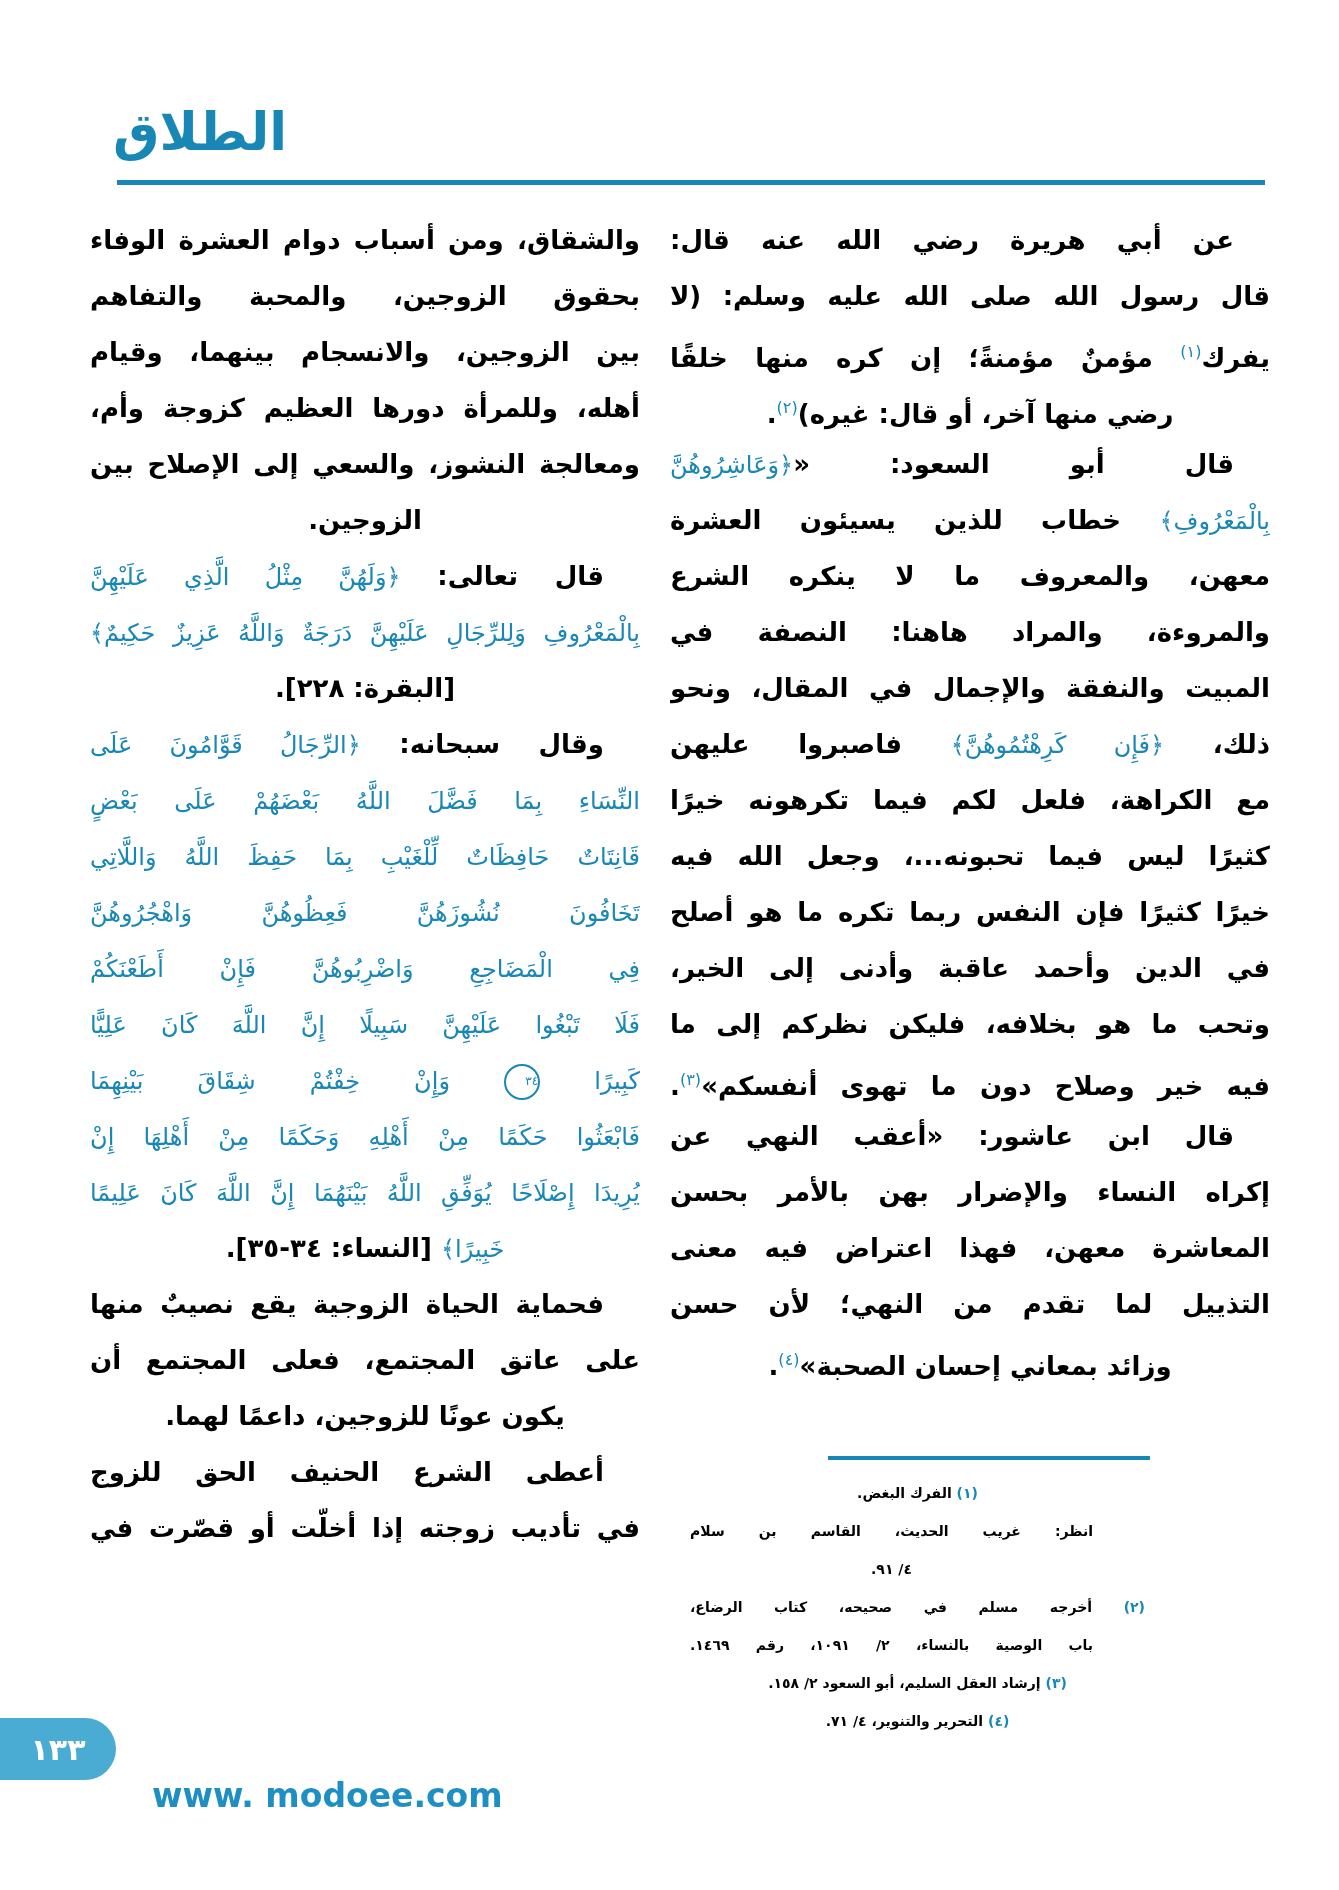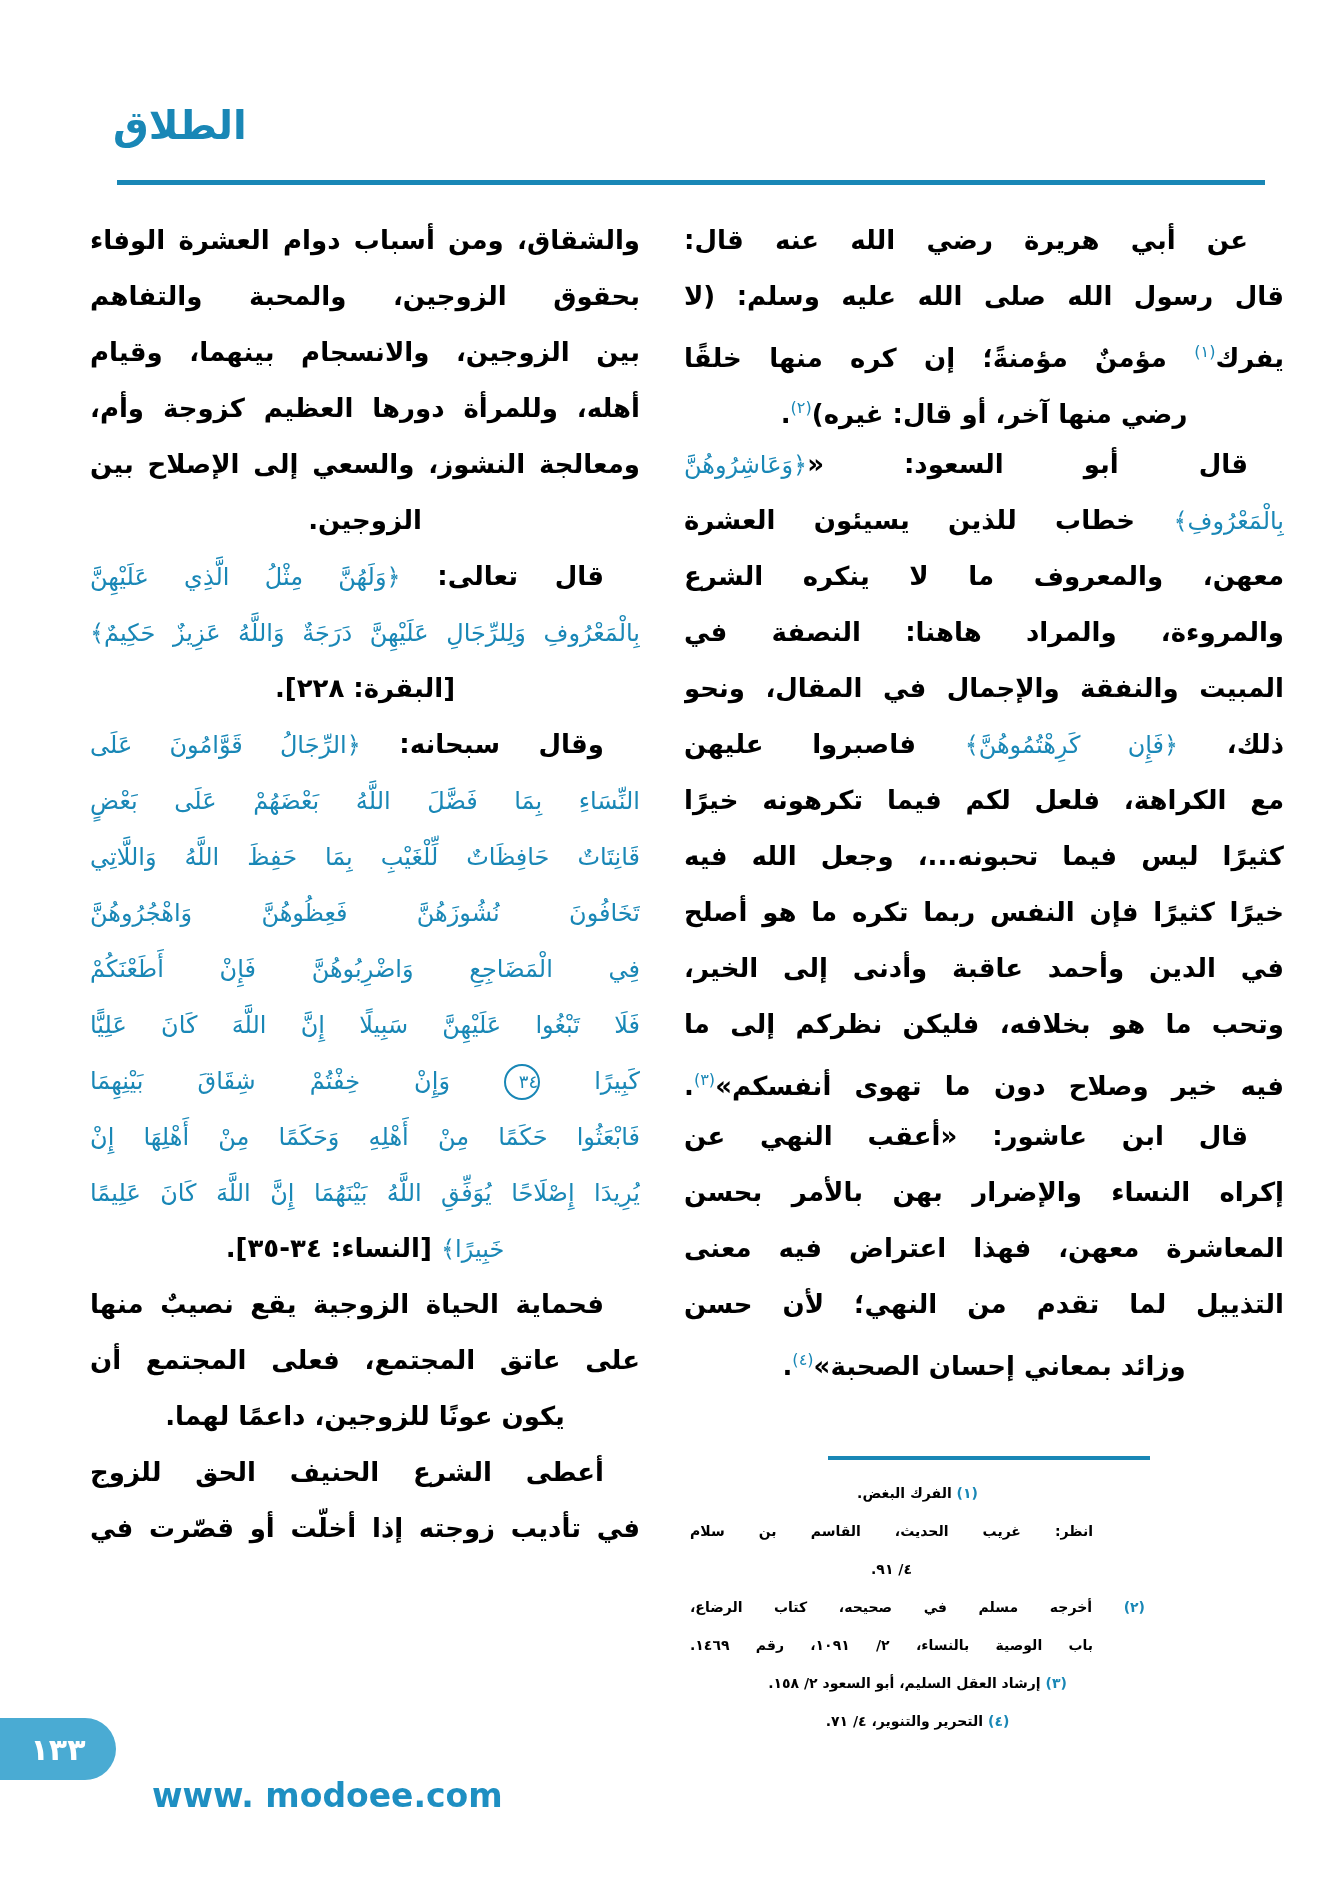--- a/index.html
+++ b/index.html
@@ -8,39 +8,39 @@
     width: 1339px;
     height: 1890px;
     background: #ffffff;
     overflow: hidden;
     font-family: "DejaVu Sans", sans-serif;
   }
   .chapter-title {
     position: absolute;
     top: 102px;
     left: 113px;
-    font-size: 40px;
+    font-size: 52px;
     font-weight: bold;
     color: var(--accent);
     direction: rtl;
   }
   .header-rule {
     position: absolute;
     top: 180px;
     left: 117px;
     width: 1148px;
     height: 5px;
     background: var(--accent);
   }
   .column {
     position: absolute;
     direction: rtl;
     top: 212px;
   }
-  .col-right { right: 55px;  width: 600px; }
+  .col-right { right: 69px;  width: 600px; }
   .col-left  { left: 90px;   width: 550px; }
   .line {
     height: 56px;
     line-height: 56px;
     font-size: 26px;
     font-weight: 700;
     color: var(--body);
     overflow: hidden;
   }
   .fn-line {
@@ -67,21 +67,21 @@
   .seg-f { color: var(--body); }
   .ayah-mark {
     display: inline-block;
     box-sizing: border-box;
     width: 36px;
     height: 36px;
     line-height: 31px;
     border: 2px solid var(--accent);
     border-radius: 50%;
     color: var(--accent);
-    font-size: 18px;
+    font-size: 12px;
     text-align: center;
     vertical-align: middle;
     font-weight: normal;
   }
   .footnote-separator {
     position: absolute;
     top: 1456px;
     right: 189px;
     width: 322px;
     height: 4px;

